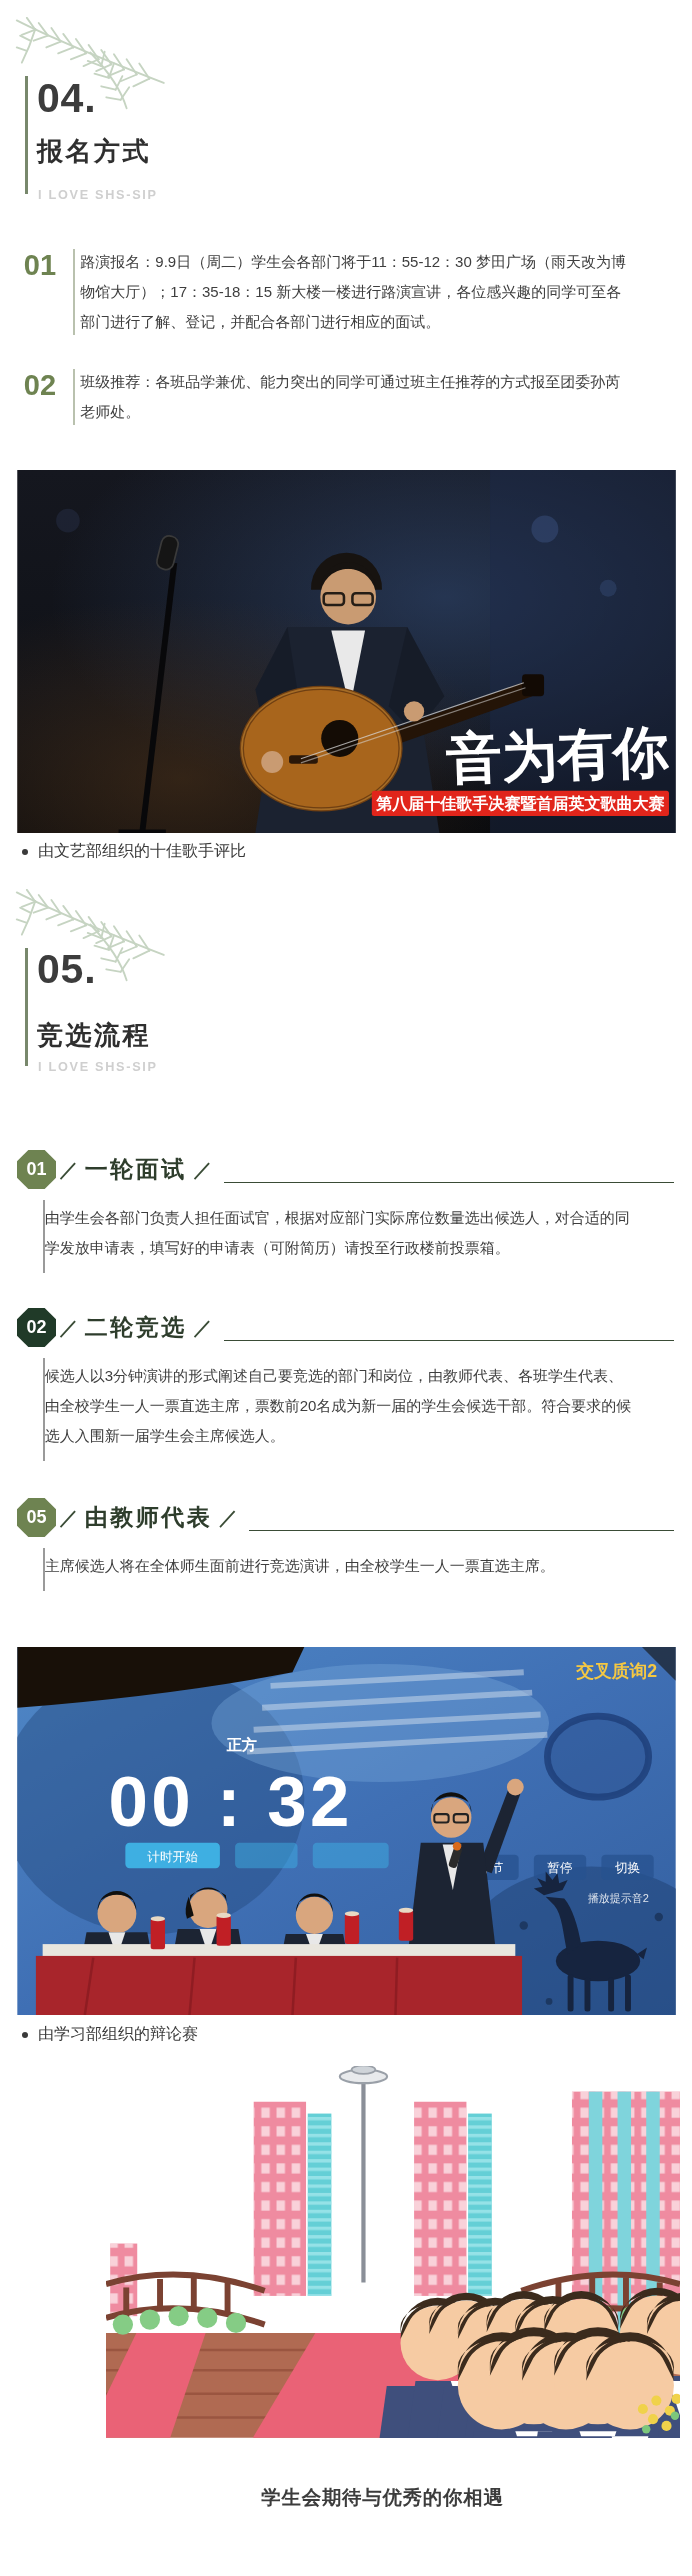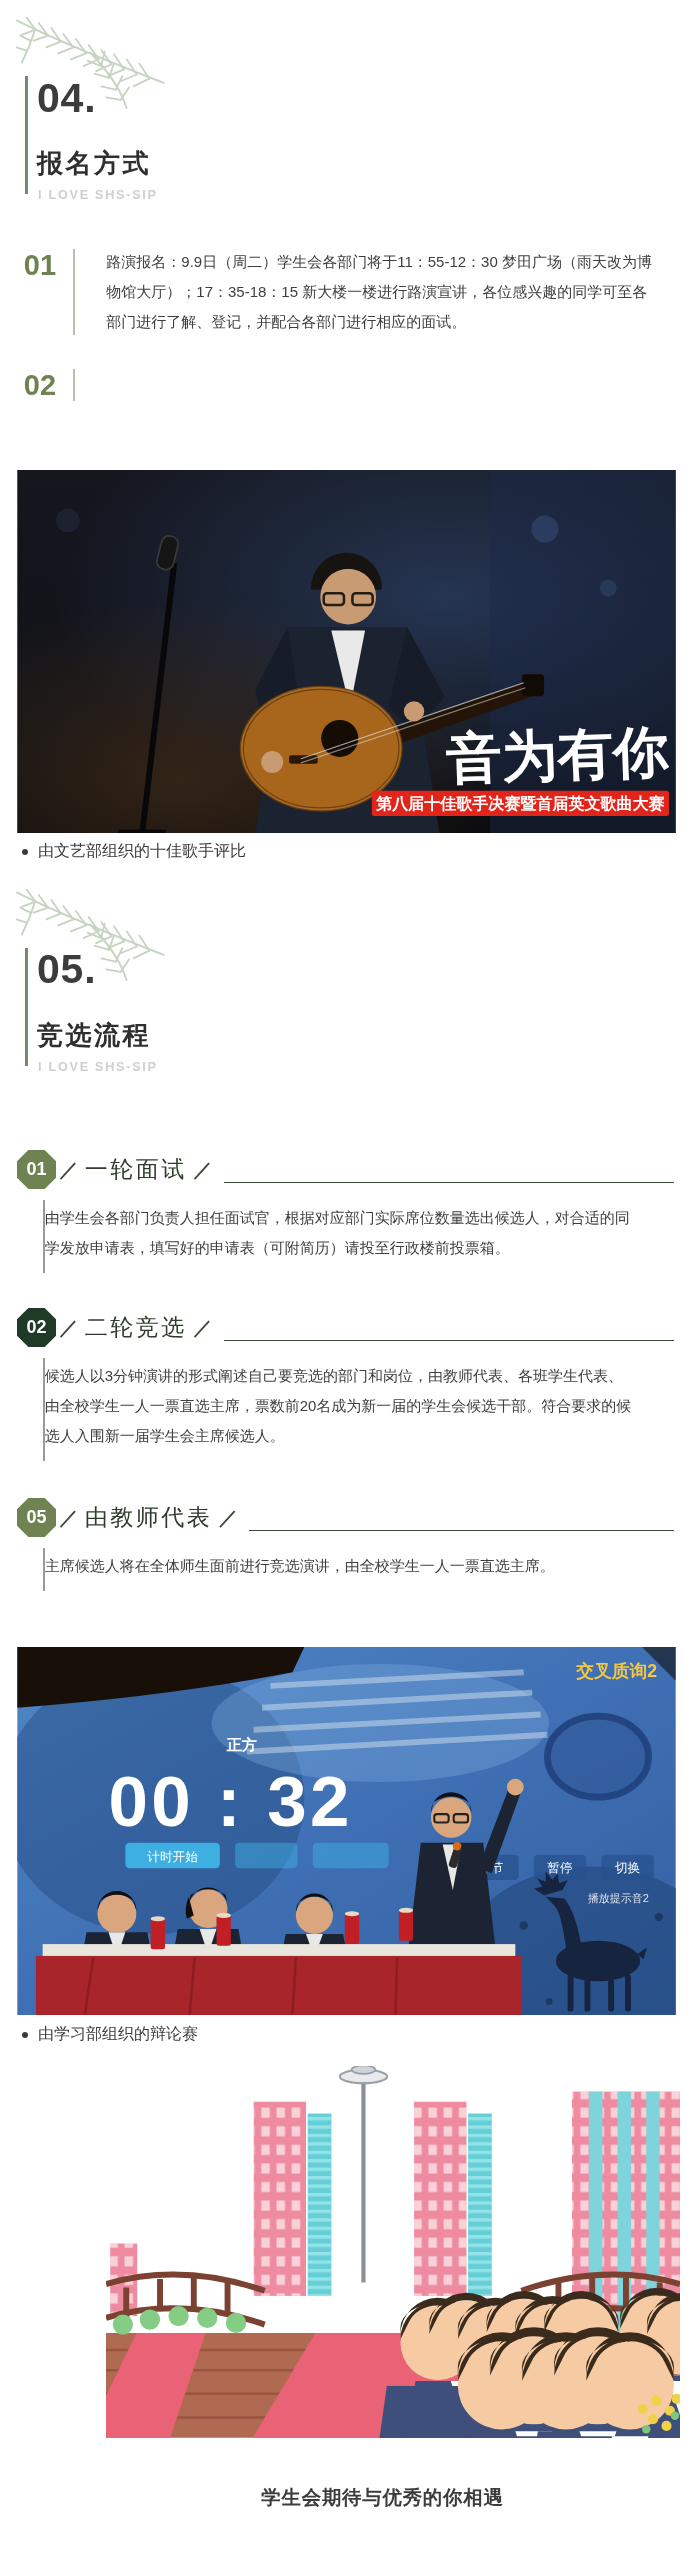--- a/index.html
+++ b/index.html
@@ -10,37 +10,37 @@
   .branch{position:absolute;}
   .vline{position:absolute;width:2.5px;background:#78886c;}
   .sec-num{position:absolute;font-weight:bold;font-size:41px;color:#3c3c3c;letter-spacing:0.8px;line-height:1;}
   .sec-title{position:absolute;font-weight:bold;font-size:26px;color:#2f2f2f;letter-spacing:2.5px;line-height:1;}
   .sec-sub{position:absolute;font-size:12.7px;font-weight:bold;color:#cfcfcf;letter-spacing:1.7px;line-height:1;}
 
   
   .item{position:absolute;left:17px;width:659px;display:flex;align-items:stretch;}
   .item-num{margin-left:6.8px;width:49px;font-size:29px;font-weight:bold;color:#6e8351;line-height:1.1;padding-top:3.4px;flex:0 0 auto;}
   .item-rule{width:2.5px;background:#b9c1ae;margin:1.7px 0;flex:0 0 auto;}
-  .item-text{margin-left:31px;width:547px;font-size:15px;line-height:30px;color:#3e3e3e;}
+  .item-text{margin-left:5px;width:547px;font-size:15px;line-height:30px;color:#3e3e3e;}
 
   
   .photo{position:absolute;left:17px;width:659px;margin:0;line-height:0;}
   .caption{position:absolute;left:22px;display:flex;align-items:center;font-size:16px;color:#3a3a3a;}
   .bullet{width:6px;height:6px;border-radius:50%;background:#3a3a3a;margin-right:10px;flex:0 0 auto;}
 
   
   .step{position:absolute;left:17px;width:659px;}
   .step-head{display:flex;align-items:center;height:41px;}
   .badge{width:39px;height:39px;flex:0 0 auto;color:#fff;font-weight:bold;font-size:18px;
          display:flex;align-items:center;justify-content:center;
          clip-path:polygon(29% 0,71% 0,100% 29%,100% 71%,71% 100%,29% 100%,0 71%,0 29%);}
   .badge.olive{background:#6e8351;}
   .badge.dark{background:#203a28;}
   .slash{font-size:18.6px;font-weight:bold;color:#3a4c36;margin:0 3.4px;}
-  .step-title{font-size:23px;font-weight:normal;color:#2e3d2c;letter-spacing:2.5px;margin:0 3.4px;}
+  .step-title{font-size:23px;font-weight:bold;color:#2e3d2c;letter-spacing:2.5px;margin:0 3.4px;}
   .step-rule{flex:1 1 auto;border-bottom:1.7px solid #3a4c36;align-self:flex-end;margin:0 1.7px 6.8px 8.4px;}
   .step-body{display:flex;margin-top:10px;}
   .step-rail{width:1.7px;background:#9a9a9a;margin-left:26px;flex:0 0 auto;}
   .step-text{width:591px;font-size:15px;line-height:30px;color:#3e3e3e;padding:3.4px 0 10px;}
 
   
   .footer-line{position:absolute;left:0;width:100%;text-align:center;font-weight:bold;
                font-size:19.4px;color:#3c3c3c;letter-spacing:0.8px;line-height:1;padding-left:36px;}
 
   .illu{position:absolute;line-height:0;}
@@ -122,32 +122,33 @@
   </defs>
 </svg>
 
 <div class="page">
 
   <svg class="branch" style="left:10px;top:17px" width="169" height="93" viewBox="0 0 200 110">
       <use href="#branch"></use>
     </svg>
   <div class="vline" style="left:25px;top:76px;height:118px"></div>
   <div class="sec-num" style="left:37px;top:78px">04.</div>
-  <div class="sec-title" style="left:37px;top:150px">报名方式</div>
+  <div class="sec-title" style="left:37px;top:138px">报名方式</div>
   <div class="sec-sub" style="left:38px;top:189px">I LOVE SHS-SIP</div>
 
   <div class="item" style="top:247px">
     <div class="item-num">01</div>
     <div class="item-rule"></div>
     <div class="item-text">路演报名：9.9日（周二）学生会各部门将于11：55-12：30 梦田广场（雨天改为博物馆大厅）；17：35-18：15 新大楼一楼进行路演宣讲，各位感兴趣的同学可至各部门进行了解、登记，并配合各部门进行相应的面试。</div>
   </div>
 
   <div class="item" style="top:367px">
     <div class="item-num">02</div>
     <div class="item-rule"></div>
+    <div class="item-text">班级推荐：各班品学兼优、能力突出的同学可通过班主任推荐的方式报至团委孙芮老师处。</div>
   </div>
 
   <figure class="photo" style="top:470px">
     <svg width="659" height="363" viewBox="0 0 780 430">
       <defs>
         <linearGradient id="p1bg" x1="0" y1="0" x2="0" y2="1">
           <stop offset="0" stop-color="#15171f"></stop>
             <stop offset="0.6" stop-color="#101218"></stop>
             <stop offset="1" stop-color="#0a0b0e"></stop>
         </linearGradient>

